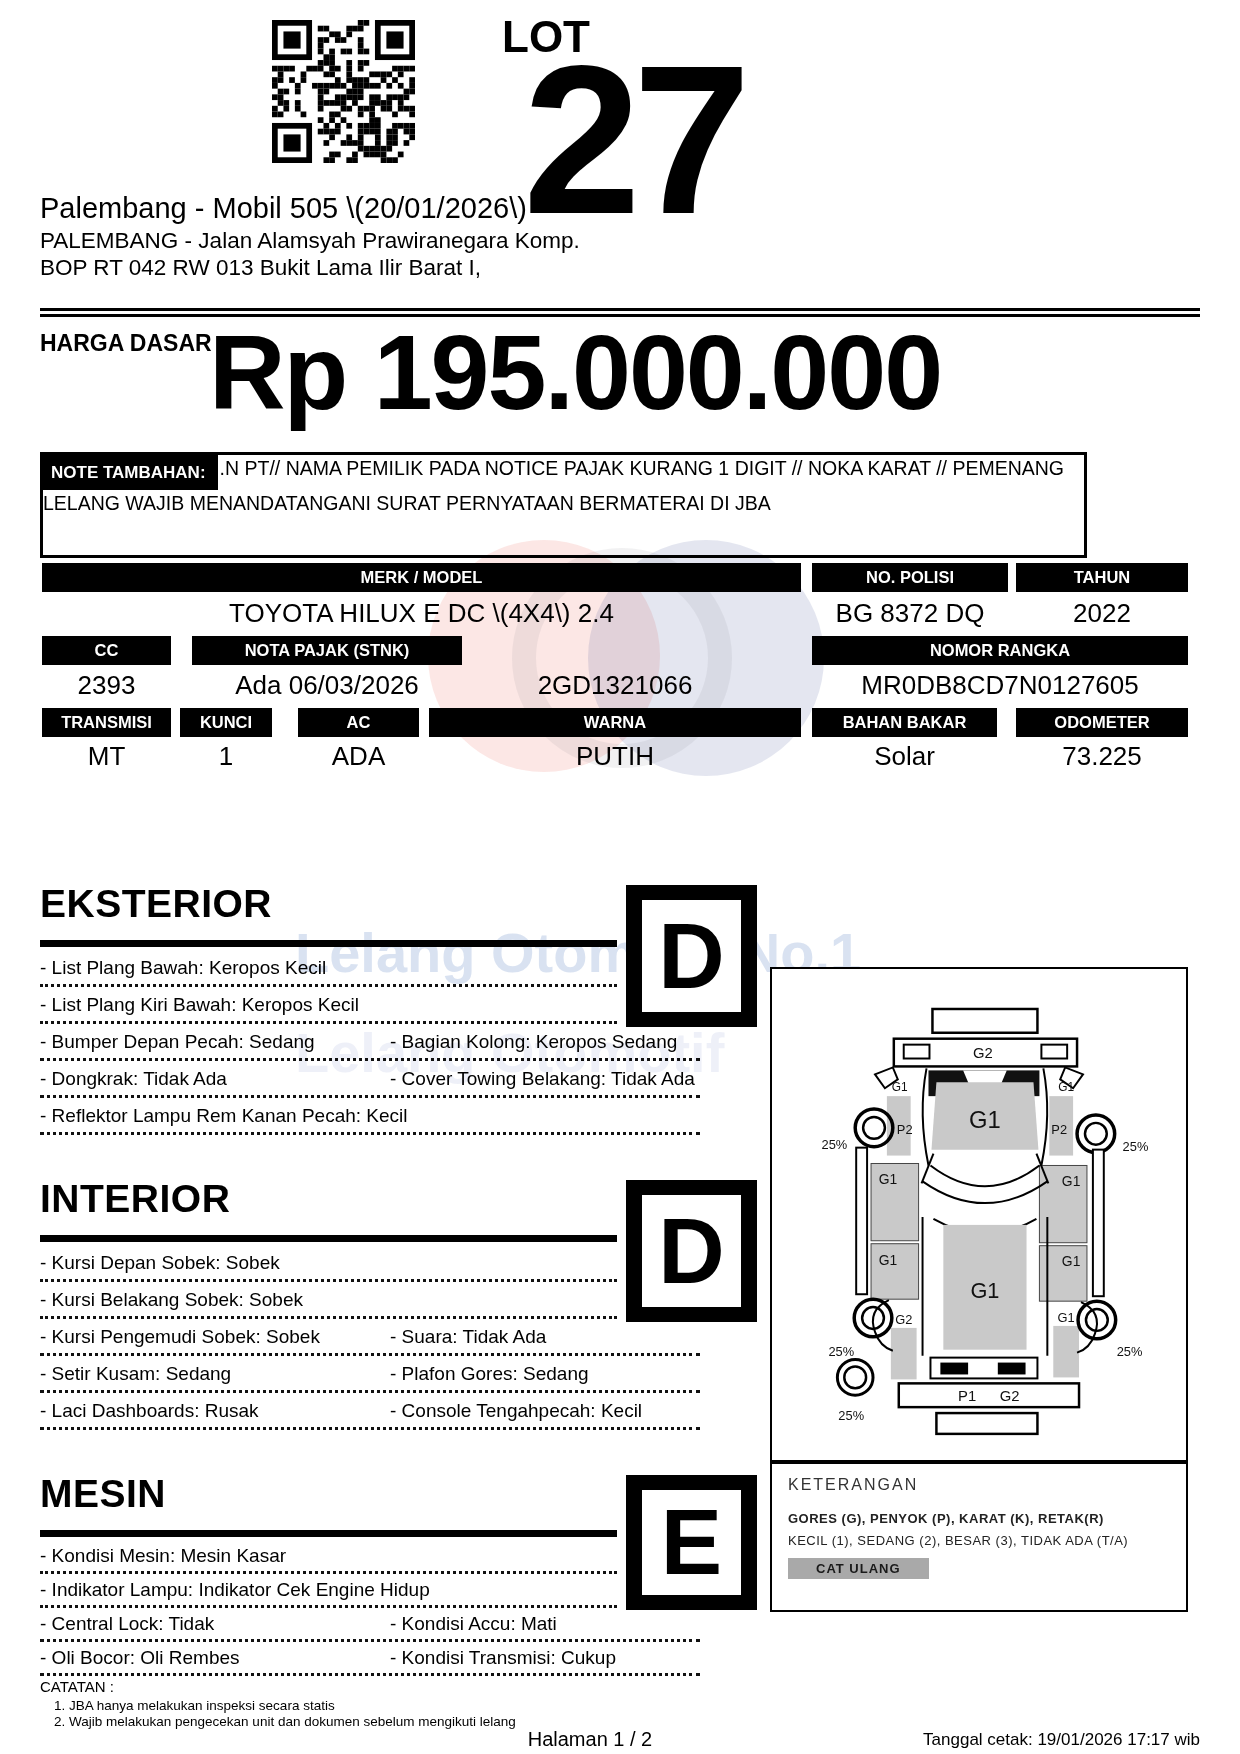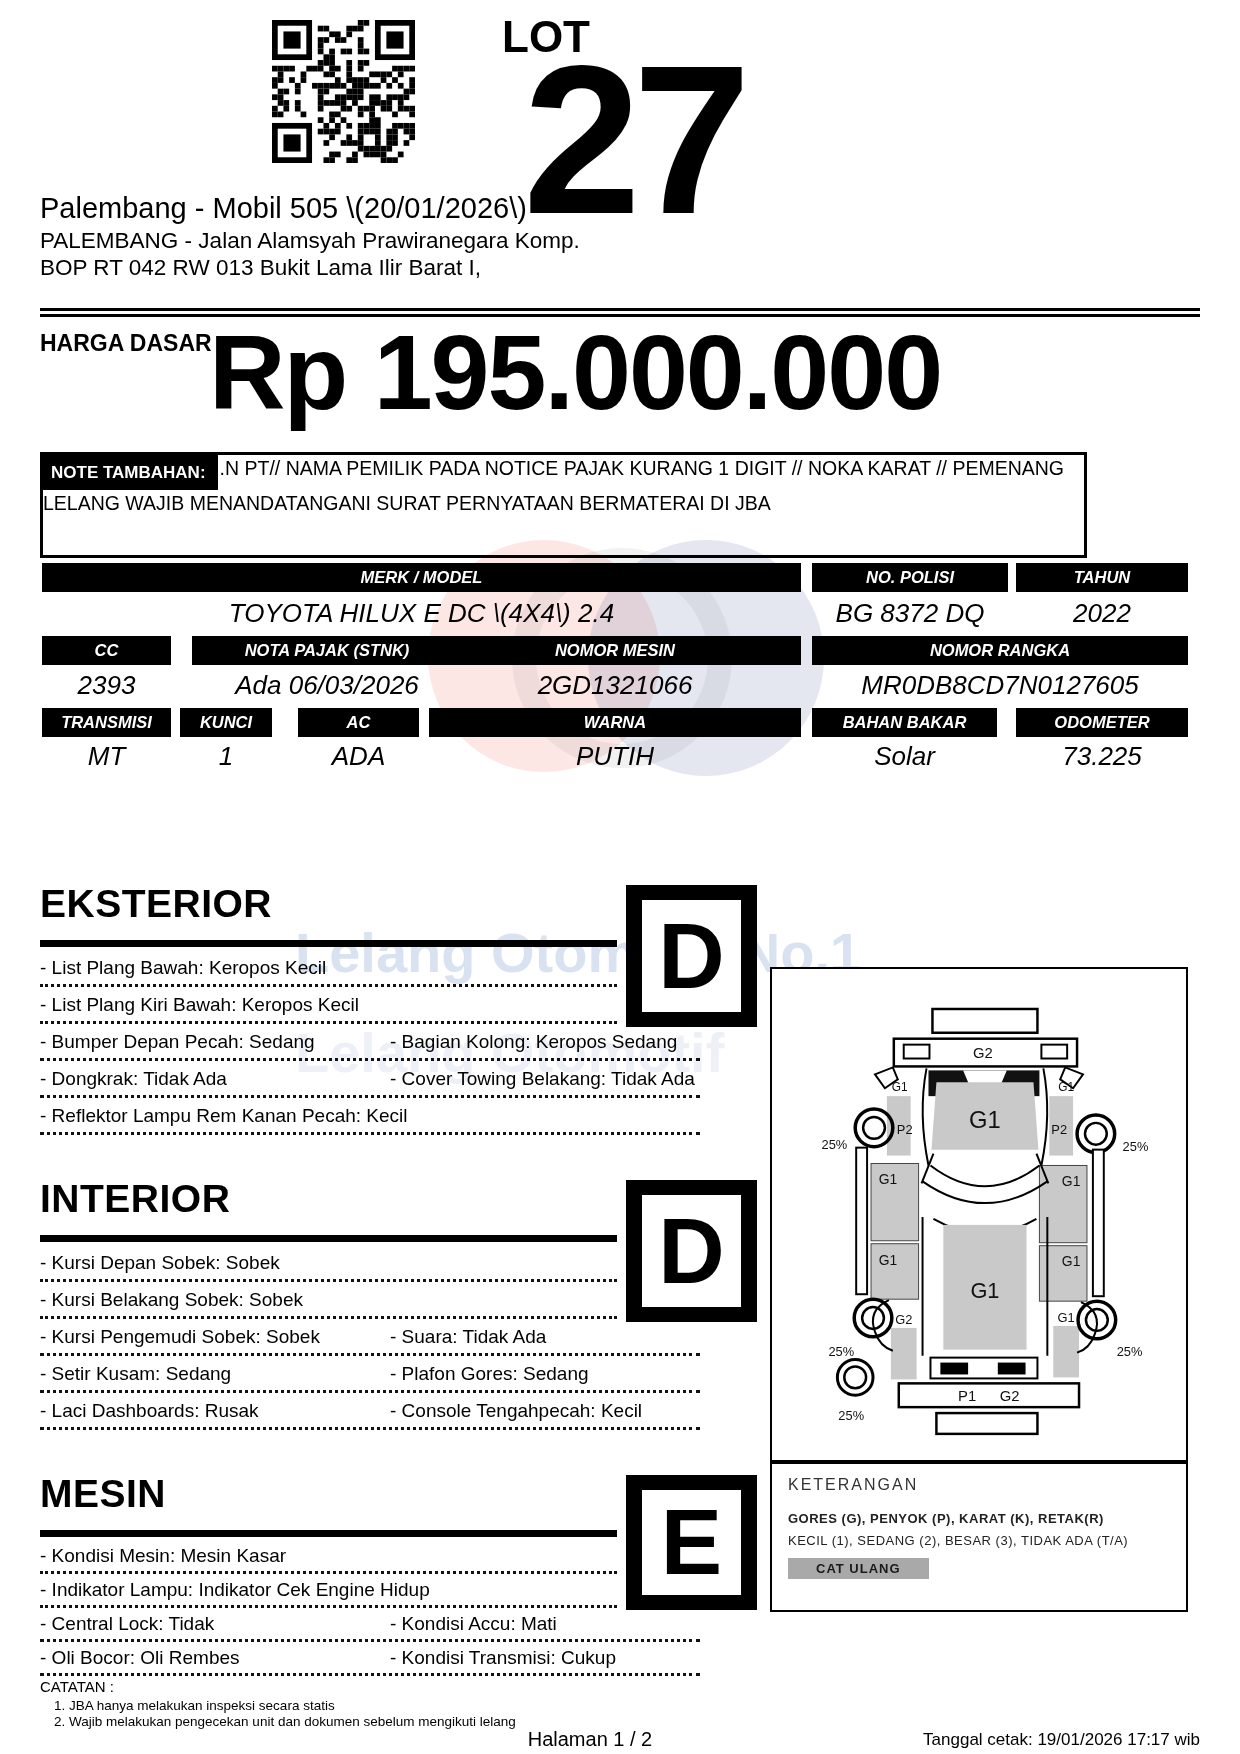--- a/index.html
+++ b/index.html
@@ -21,21 +21,21 @@
   
   #harga-label{left:40px;top:330px;font-size:23px;font-weight:bold;}
   #price{left:140px;top:312px;width:870px;text-align:center;font-size:106px;font-weight:bold;letter-spacing:-2px;}
   
   #note-box{left:40px;top:452px;width:1047px;height:106px;border:3px solid #000;box-sizing:border-box;
             font-size:19.5px;line-height:27px;padding:0;}
   #note-label{display:inline-block;background:#000;color:#fff;font-weight:bold;font-size:17px;
               padding:4px 12px 4px 8px;margin-right:2px;vertical-align:top;}
   #note-text{font-size:19.5px;}
   
-  #spec{left:42px;top:563px;width:1146px;height:214px;font-style:italic;}
+  #spec{left:42px;top:563px;width:1146px;height:214px;}
   .hd{position:absolute;background:#000;color:#fff;font-weight:bold;font-size:16.5px;text-align:center;height:29px;line-height:29px;}
   .vl{position:absolute;font-size:26px;text-align:center;height:40px;line-height:40px;}
   .r1h{top:0;} .r1v{top:30px;} .r2h{top:73px;} .r2v{top:102px;} .r3h{top:145px;} .r3v{top:173px;}
   .c-merk{left:0;width:759px;} .c-polisi{left:770px;width:196px;} .c-tahun{left:974px;width:172px;}
   .c-cc{left:0;width:129px;} .c-nota{left:150px;width:270px;} .c-mesin{left:387px;width:372px;} .c-rangka{left:770px;width:376px;}
   .c-trans{left:0;width:129px;} .c-kunci{left:138px;width:92px;} .c-ac{left:256px;width:121px;}
   .c-warna{left:387px;width:372px;} .c-bahan{left:770px;width:185px;} .c-odo{left:974px;width:172px;}
   
   .sec-title{position:absolute;left:40px;font-size:39px;font-weight:bold;letter-spacing:0.5px;}
   .sec-bar{position:absolute;left:40px;width:577px;height:7px;background:#000;}
@@ -326,21 +326,20 @@
   <div class="abs" id="spec">
     <div class="hd r1h c-merk">MERK / MODEL</div>
     <div class="hd r1h c-polisi">NO. POLISI</div>
     <div class="hd r1h c-tahun">TAHUN</div>
     <div class="vl r1v c-merk">TOYOTA HILUX E DC \(4X4\) 2.4</div>
     <div class="vl r1v c-polisi">BG 8372 DQ</div>
     <div class="vl r1v c-tahun">2022</div>
 
     <div class="hd r2h c-cc">CC</div>
     <div class="hd r2h c-nota">NOTA PAJAK (STNK)</div>
-    <div class="hd r2h c-mesin">NOMOR MESIN</div>
     <div class="hd r2h c-rangka">NOMOR RANGKA</div>
     <div class="vl r2v c-cc">2393</div>
     <div class="vl r2v c-nota">Ada 06/03/2026</div>
     <div class="vl r2v c-mesin">2GD1321066</div>
     <div class="vl r2v c-rangka">MR0DB8CD7N0127605</div>
 
     <div class="hd r3h c-trans">TRANSMISI</div>
     <div class="hd r3h c-kunci">KUNCI</div>
     <div class="hd r3h c-ac">AC</div>
     <div class="hd r3h c-warna">WARNA</div>

